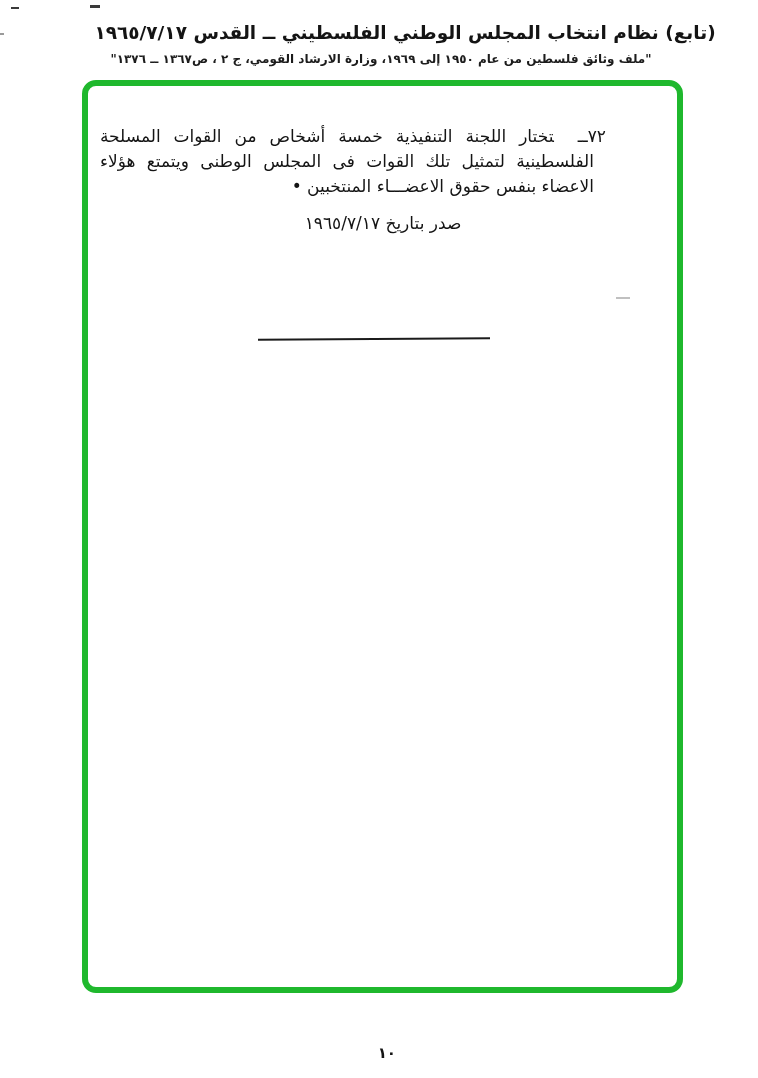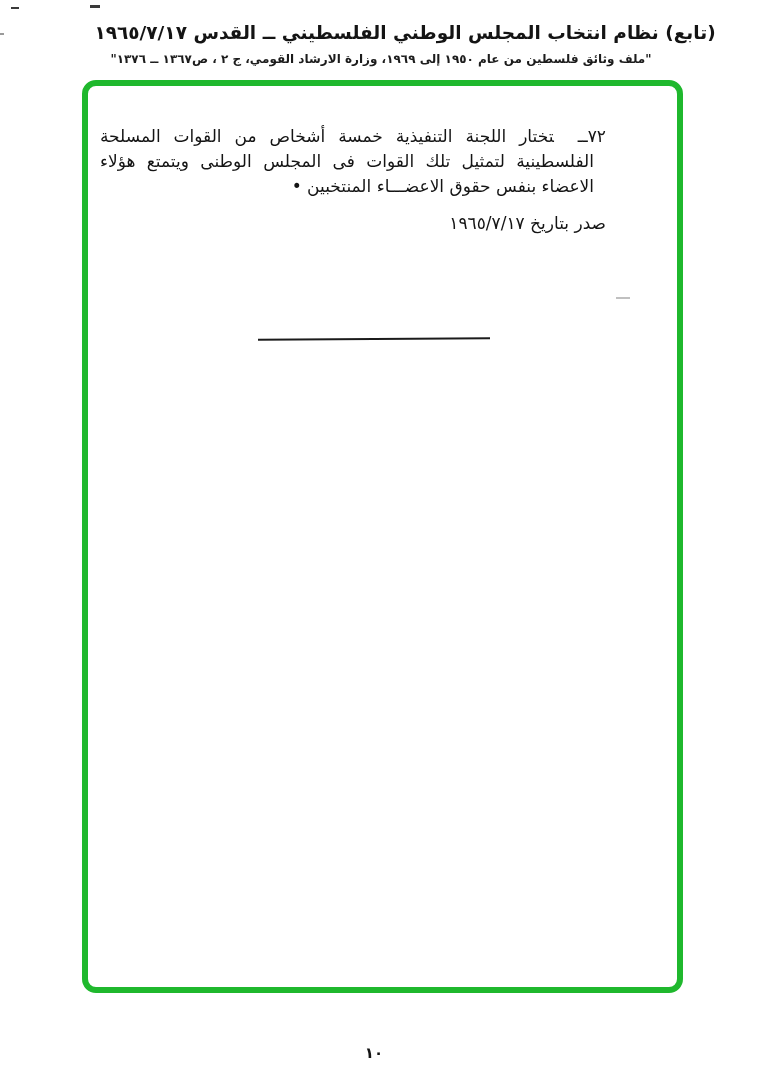--- a/index.html
+++ b/index.html
@@ -68,40 +68,39 @@
     text-align: justify;
     padding-right: 12px;
     text-indent: -12px;
     margin: 0 0 12px 0;
   }
   .item .marker {
     margin-left: 24px;
     white-space: nowrap;
   }
   .issued {
-    text-align: right;
+    text-align: center;
     margin-top: 2px;
     padding-left: 60px;
   }
   .divider {
     position: absolute;
     top: 338px;
     left: 258px;
     width: 232px;
     height: 2px;
     background: #1b1b1b;
     transform: rotate(-0.35deg);
   }
   
   .page-number {
     position: absolute;
     top: 1044px;
     left: 352px;
     width: 44px;
-    text-align: center;
     font-size: 15px;
     font-weight: bold;
     direction: rtl;
   }
   
   .artifact {
     position: absolute;
     background: #3a3a3a;
   }
   .artifact.a1 { left: 11px;  top: 7px;  width: 8px;  height: 2px; }

